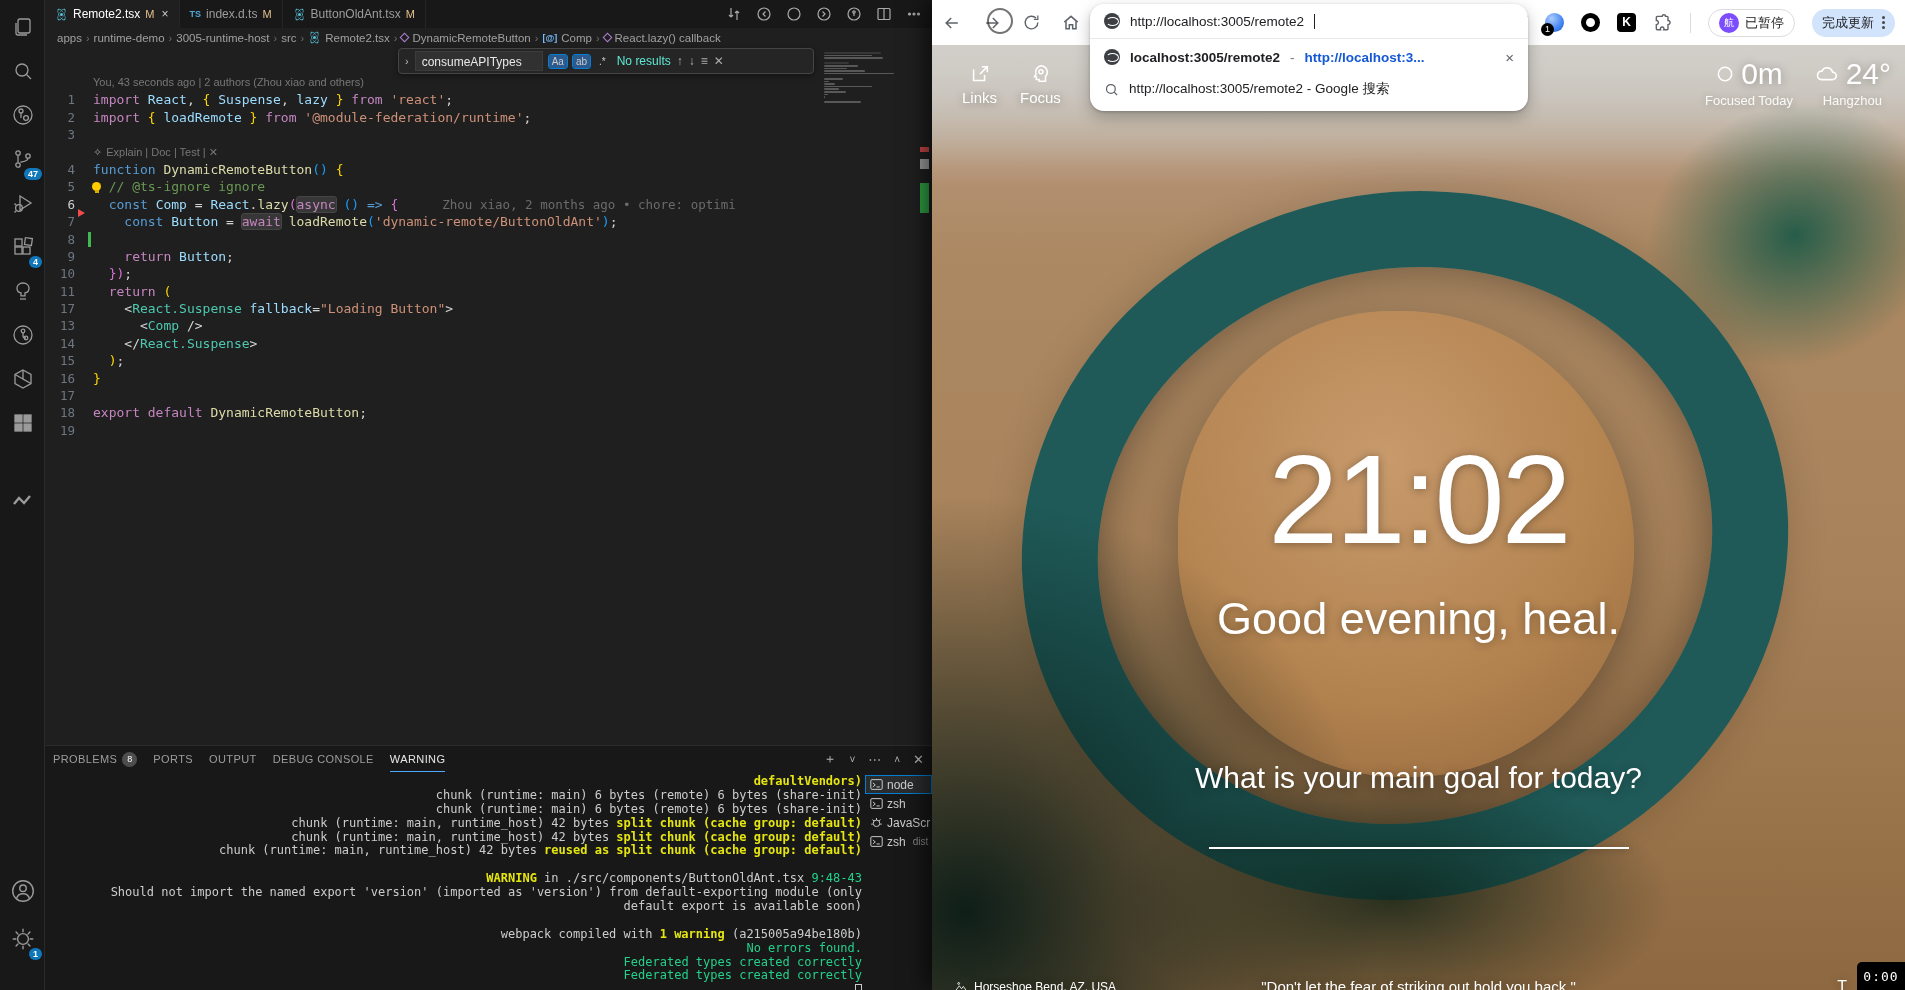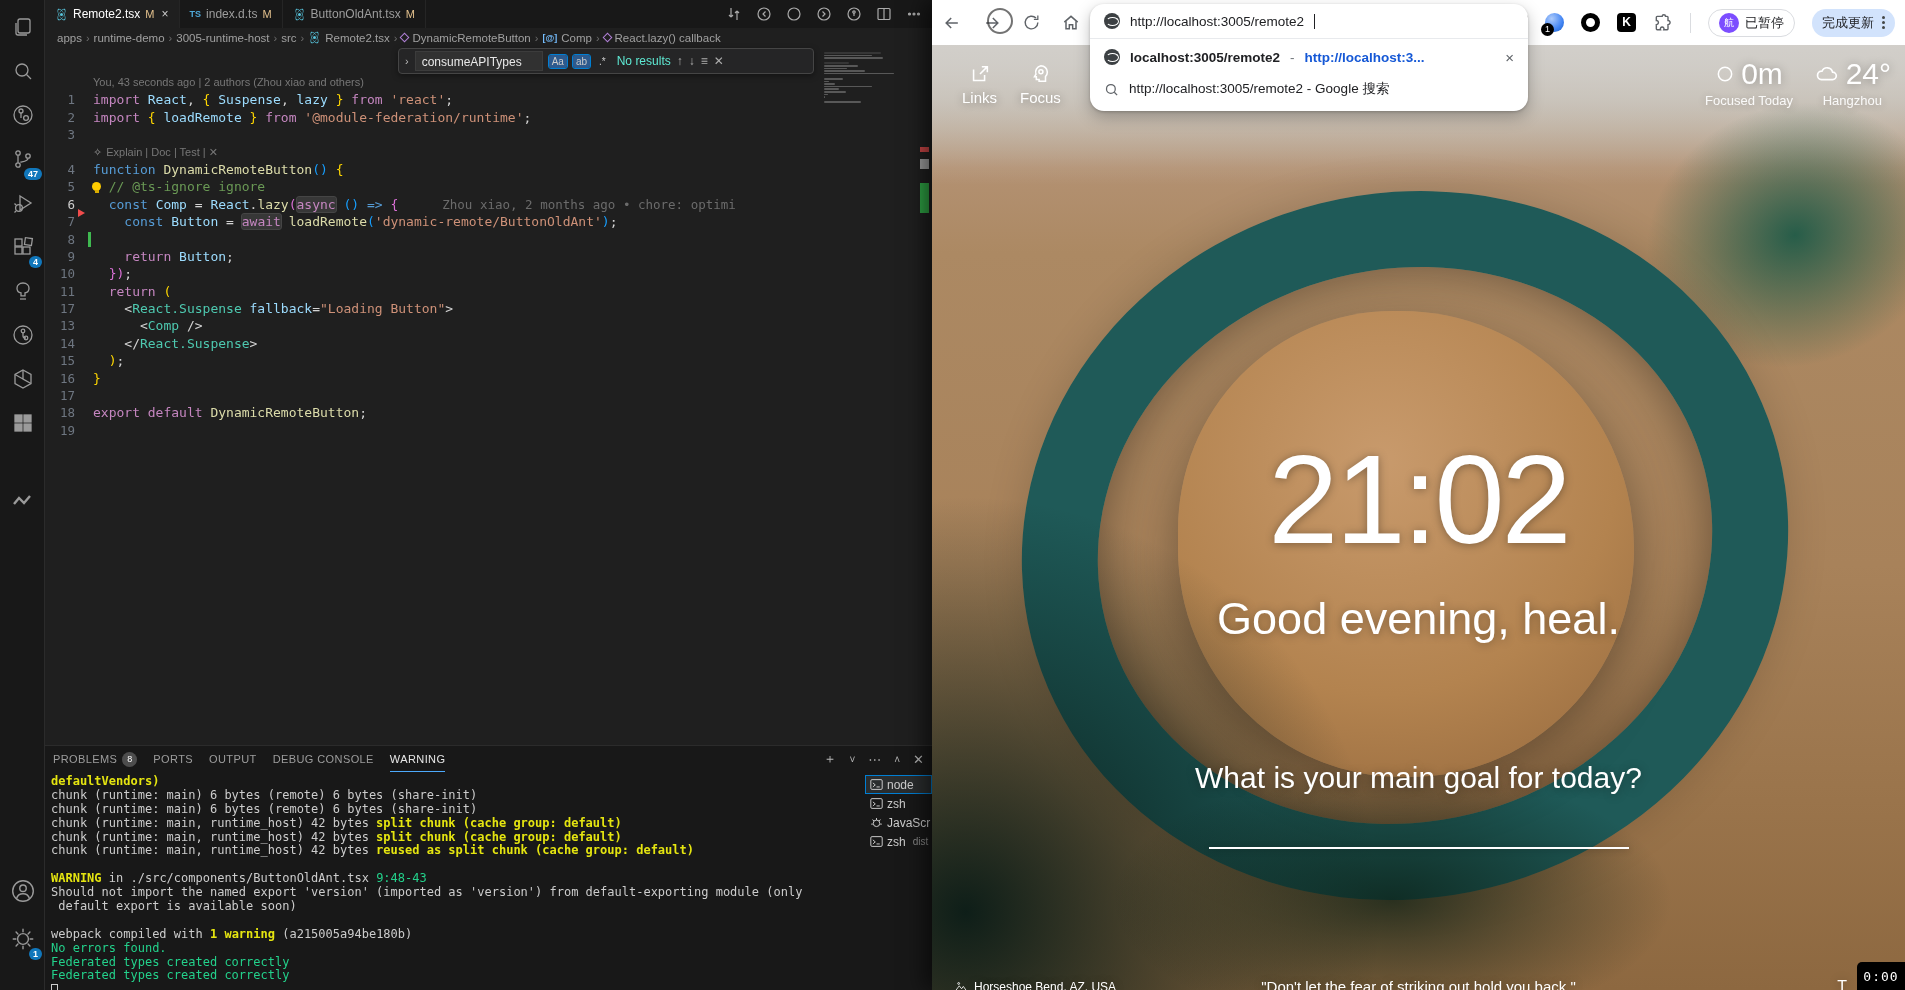--- a/index.html
+++ b/index.html
@@ -70,21 +70,21 @@
 
   .panel { position:absolute; left:0; top:745px; width:887px; height:245px; background:#181818; border-top:1px solid #2b2b2b; }
   .panel-header { height:26px; display:flex; align-items:center; padding:0 8px; }
   #panel-tabs { display:flex; gap:16px; }
   .ptab { font-size:11px; letter-spacing:.4px; color:#9d9d9d; height:26px; line-height:26px; display:flex; align-items:center; gap:5px; }
   .ptab.active { color:#e7e7e7; border-bottom:1px solid #4daafc; }
   .pbadge { background:#4d4d4d; color:#fff; font-size:9px; border-radius:8px; min-width:15px; height:15px; line-height:15px; text-align:center; }
   .panel-actions { margin-left:auto; display:flex; gap:13px; color:#b6b6b6; font-size:13px; align-items:center; }
   .panel-body { position:relative; height:219px; }
   .term { position:absolute; left:6px; top:3px; right:70px; font-family:"DejaVu Sans Mono", monospace; font-size:12px; }
-  .trow { height:13.9px; line-height:13.9px; white-space:pre; }
+  .trow { height:13.9px; line-height:13.9px; white-space:pre;text-align:right; }
   .tt-d{color:#cccccc} .tt-y{color:#e5e510;font-weight:bold} .tt-g{color:#23d18b}
   .term-cursor { display:inline-block; width:7px; height:12px; border:1px solid #cccccc; vertical-align:middle; }
   .sessions { position:absolute; right:0; top:3px; width:67px; }
   .sess { display:flex; align-items:center; gap:4px; height:19px; font-size:12px; color:#cccccc; padding-left:4px; border:1px solid transparent; white-space:nowrap; overflow:hidden; }
   .sess.selected { background:#2a2d2e; border:1px solid #007fd4; }
   .sess .suffix { color:#8a8a8a; font-size:10px; margin-left:3px; }
   .sess svg { flex:none; }
 
   
   #browser { position:absolute; left:932px; top:0; width:973px; height:990px; background:#fff; box-shadow:-8px 0 20px rgba(0,0,0,.55); }

